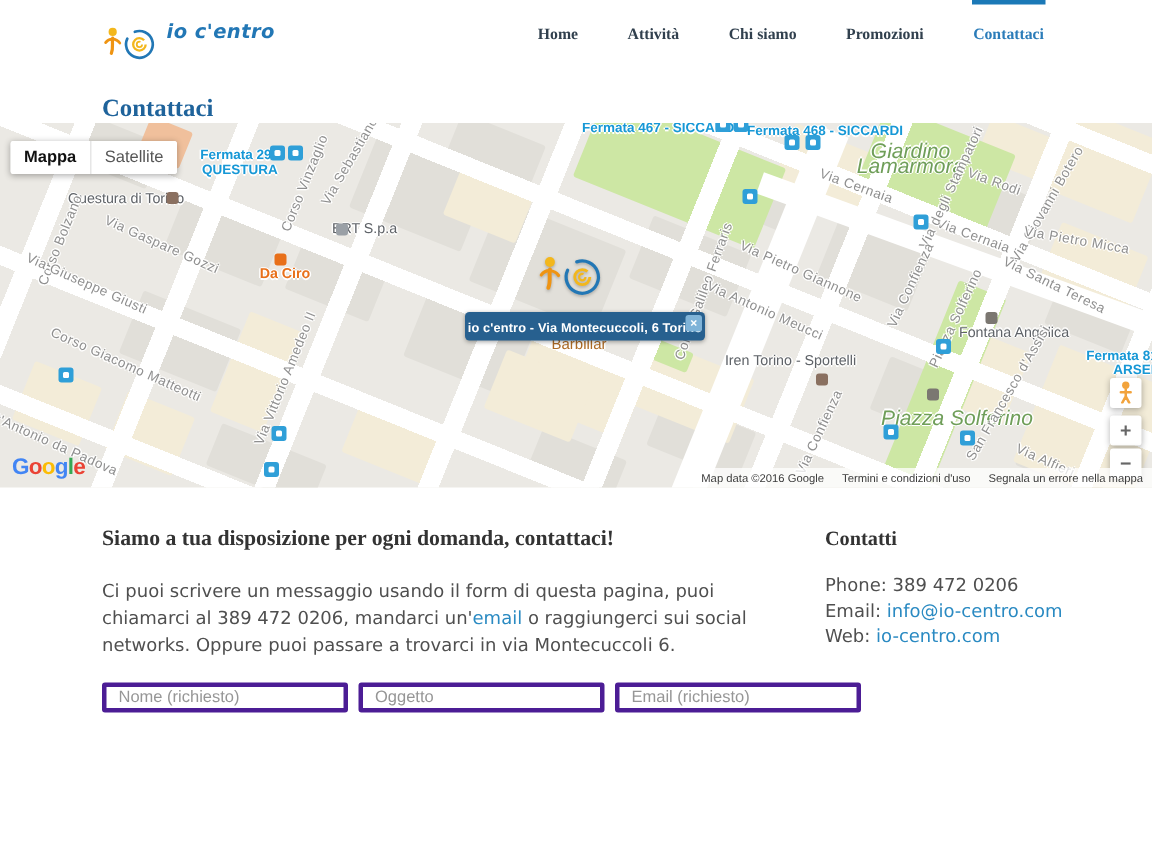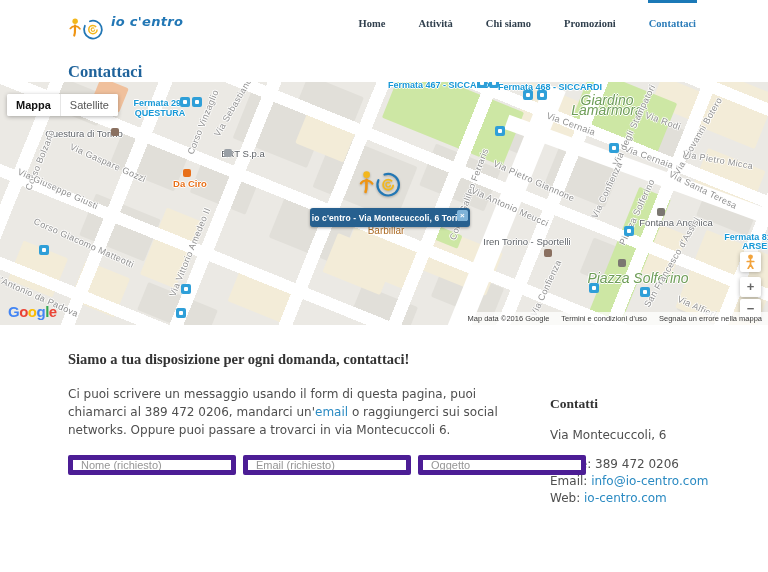--- a/index.html
+++ b/index.html
@@ -70,29 +70,29 @@
   .attrib { position:absolute; right:0; bottom:0; z-index:9; height:13px; display:flex; align-items:center; gap:12px;
     padding:0 6px; background:rgba(255,255,255,.75); font:7.5px "Liberation Sans",sans-serif; color:#3c3c3c; white-space:nowrap; }
   .attrib .lnk { cursor:pointer; }
 
   
   .left-col { position:absolute; left:68px; top:351px; width:440px; }
   .left-col h2 { font-family:"Liberation Serif",serif; font-size:14.5px; font-weight:700; color:#333; margin-bottom:17px; }
   .left-col p { font-size:12px; line-height:18px; color:#4f4f4f; }
   a.blue, .blue { color:#2a8ac2; text-decoration:none; cursor:pointer; }
 
-  .right-col { position:absolute; left:550px; top:351px; width:160px;margin-top:45px; }
+  .right-col { position:absolute; left:550px; top:351px; width:160px; }
   .right-col h3 { font-family:"Liberation Serif",serif; font-size:13.5px; font-weight:700; color:#333; margin-bottom:15px; }
   .right-col .line { font-size:12px; line-height:17px; color:#4f4f4f; }
   .right-col .grp { margin-bottom:9px; }
 
   
   .contact-form { position:absolute; left:68px; top:455px; width:440px; }
   .form-row { display:flex; gap:7px; }
-  .contact-form input { flex:1; height:20px; border:5px solid #4c1d95; border-radius:2px; background:#fff;
+  .contact-form input { flex:1; height:20px; border:3px solid #4c1d95; border-radius:2px; background:#fff;
     padding:2px 8px; font:11px "Liberation Sans",sans-serif; color:#333; }
   .contact-form textarea { margin-top:6px; width:440px; height:80px; border:1px solid #d9d9d9; border-radius:2px;
     background:#fff; padding:6px 8px; font:11px "Liberation Sans",sans-serif; color:#333; resize:vertical; }
   ::placeholder { color:#969696; opacity:1; }
 </style>
 </head>
 <body>
 
 <div class="header">
   <div class="logo">
@@ -256,28 +256,27 @@
   </div>
 
 <div class="left-col">
   <h2>Siamo a tua disposizione per ogni domanda, contattaci!</h2>
   <p><span>Ci puoi scrivere un messaggio usando il form di questa pagina, puoi chiamarci al 389 472 0206, mandarci un'</span><a class="blue">email</a><span> o raggiungerci sui social networks. Oppure puoi passare a trovarci in via Montecuccoli 6.</span></p>
 </div>
 
 <div class="right-col">
   <h3>Contatti</h3>
   <div class="grp">
-    <div class="line">Via Montecuccoli, 6</div>
   </div>
   <div class="grp" style="margin-top:12px">
     <div class="line"><span>Phone: </span><span>389 472 0206</span></div>
     <div class="line"><span>Email: </span><a class="blue">info@io-centro.com</a></div>
     <div class="line"><span>Web: </span><a class="blue">io-centro.com</a></div>
   </div>
 </div>
 
 <form class="contact-form">
   <div class="form-row">
     <input type="text" placeholder="Nome (richiesto)" style="">
+    <input type="text" placeholder="Oggetto" style="">
     <input type="text" placeholder="Email (richiesto)" style="">
-    <input type="text" placeholder="Oggetto" style="">
   </div>
 </form>
 
 </body></html>

